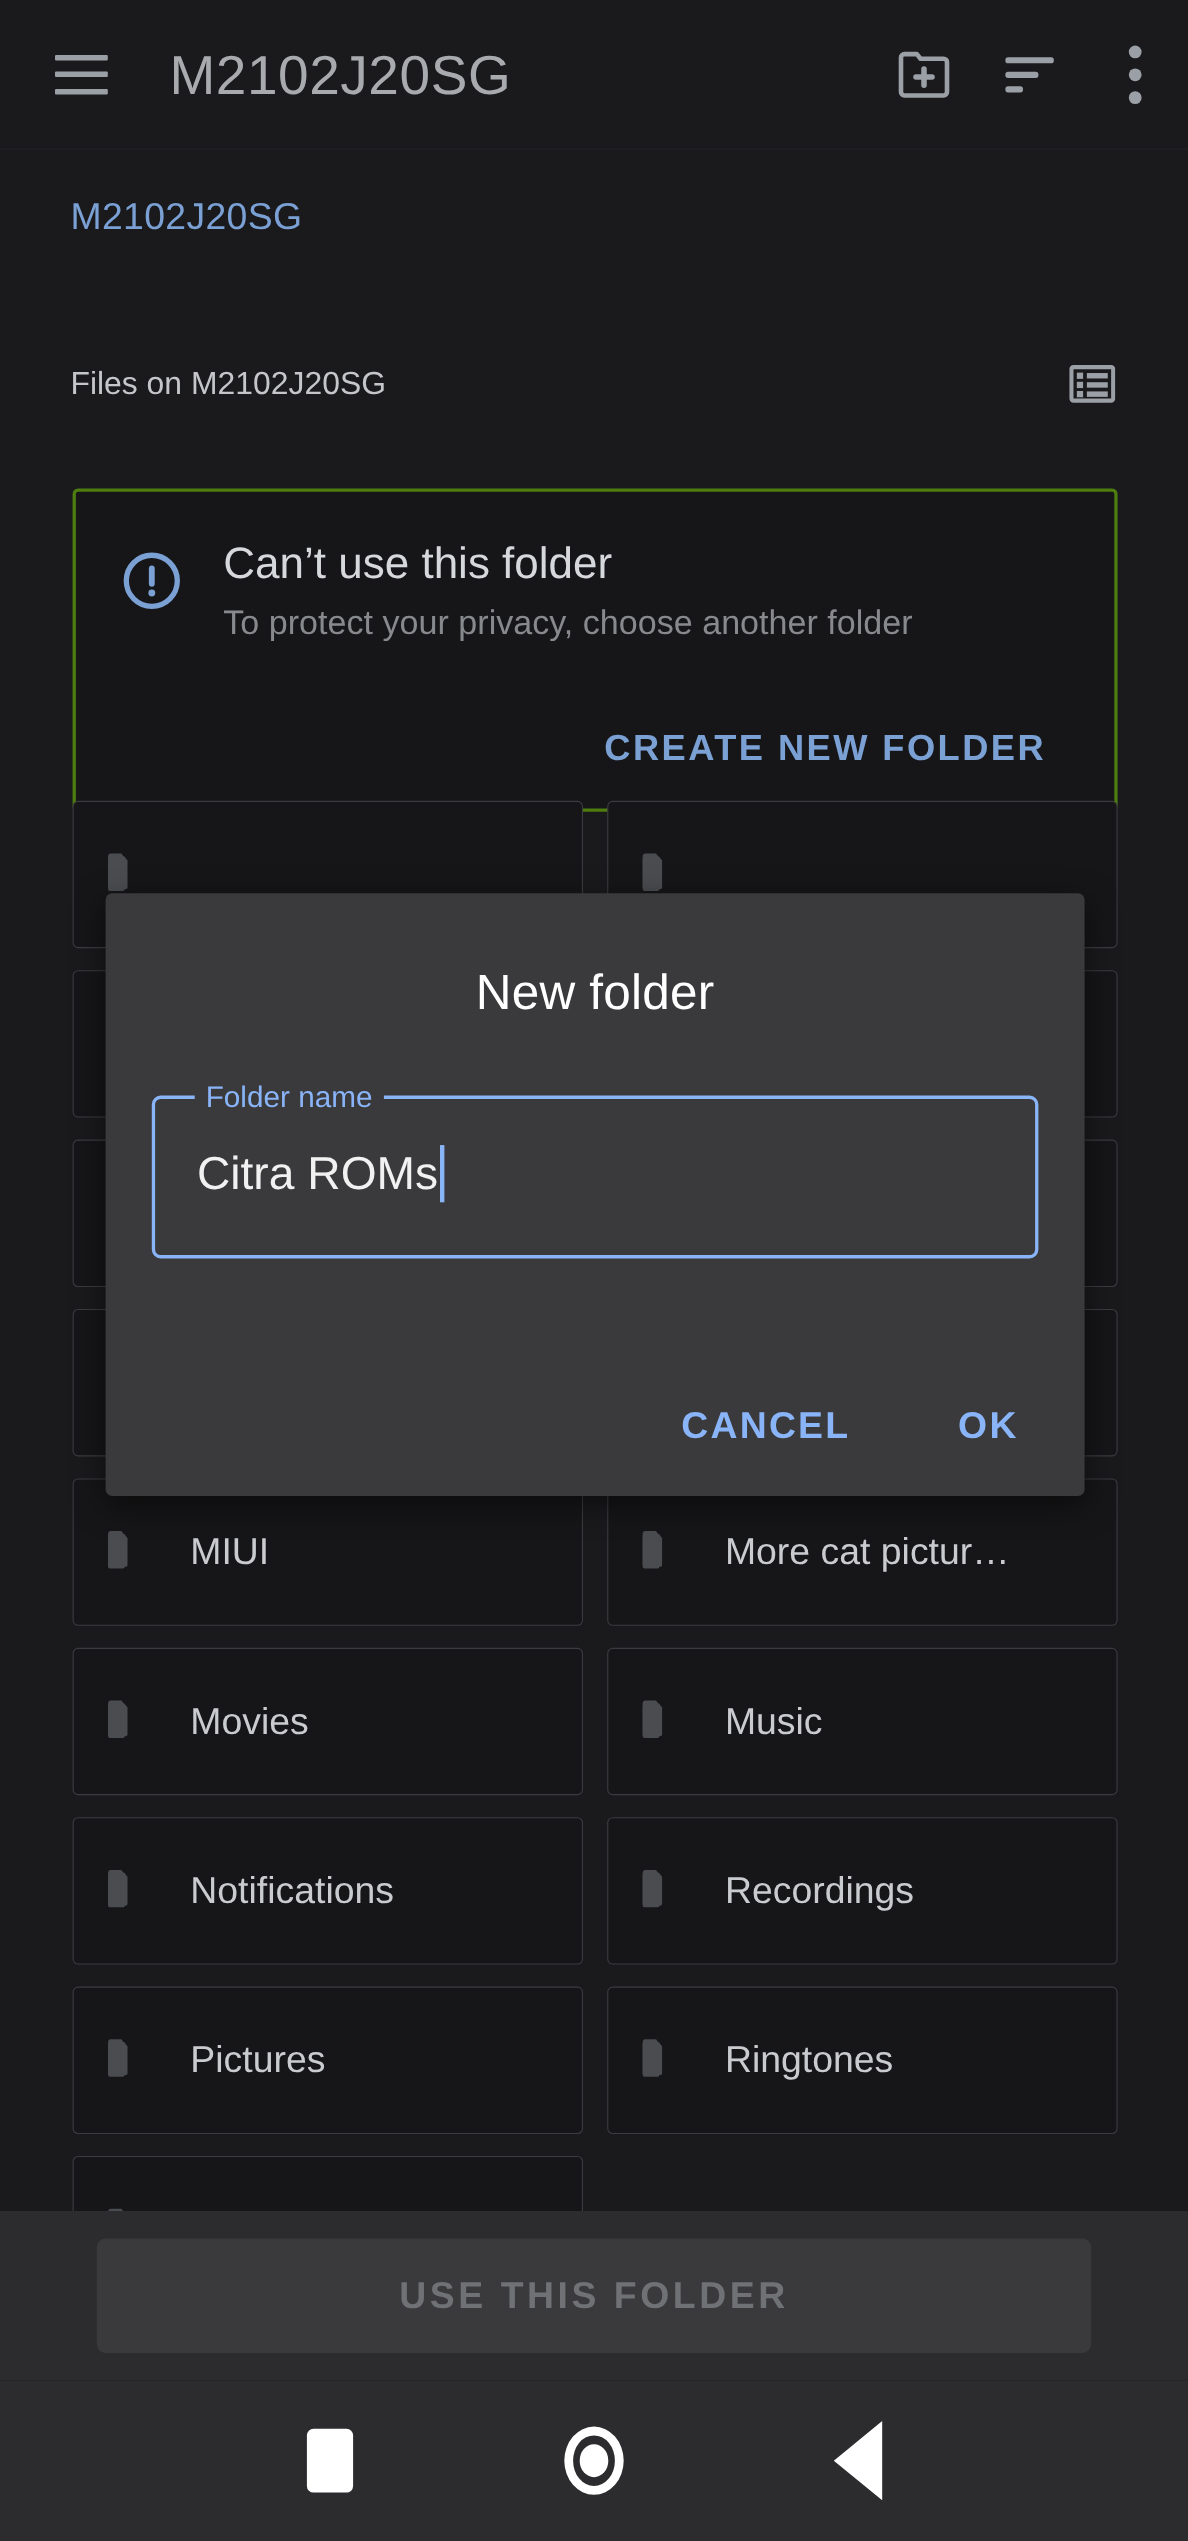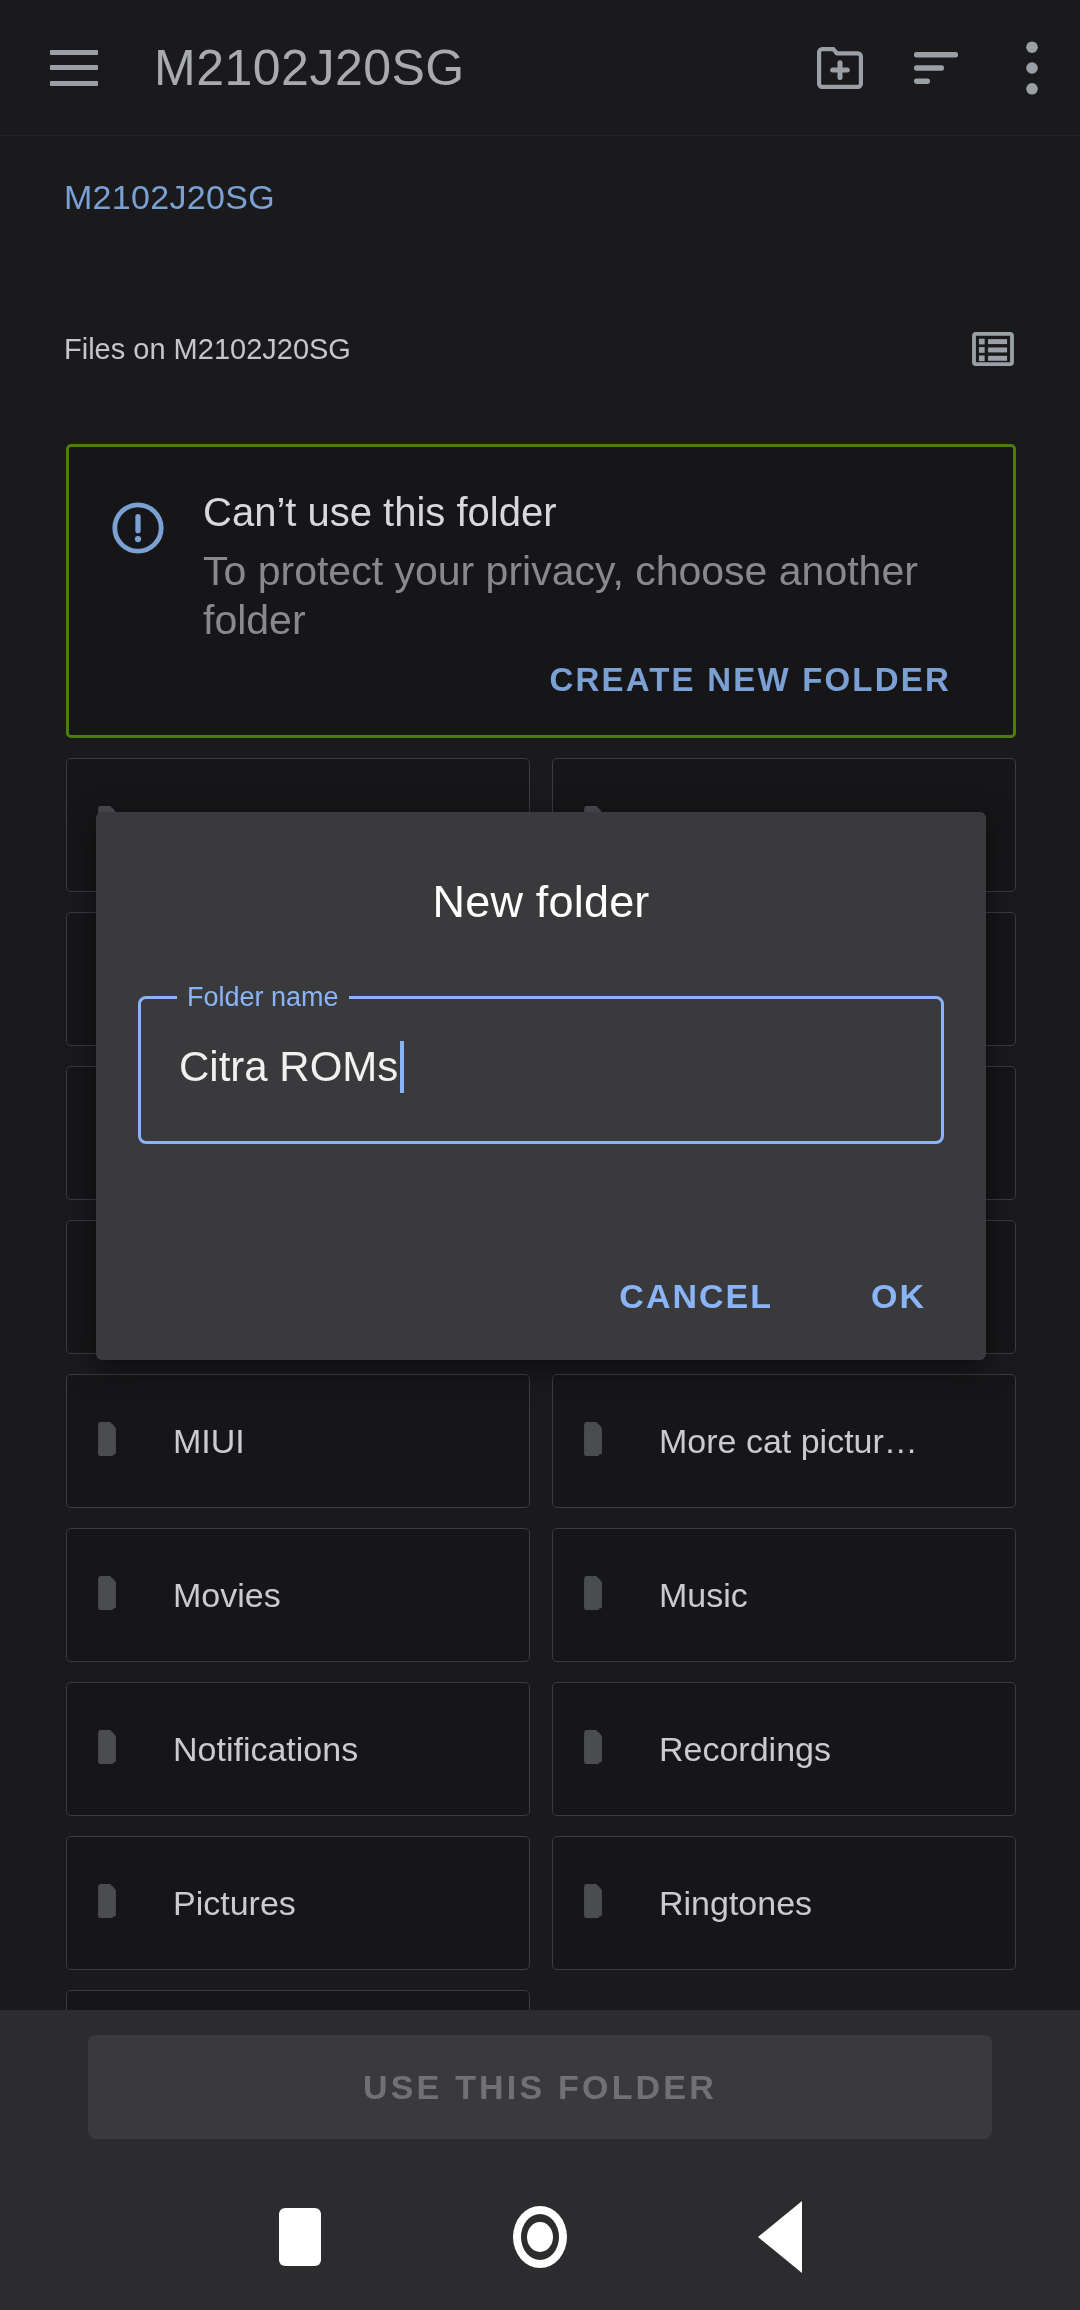--- a/index.html
+++ b/index.html
@@ -93,37 +93,37 @@
   .warn-row { display: flex; padding: 42px 0 0 40px; }
   .warn-icon { flex: 0 0 auto; margin-top: 10px; }
   .warn-text { margin-left: 36px; }
   .warn-title {
     font-size: 40px;
     color: #d6d8db;
     line-height: 1.15;
   }
   .warn-sub {
     margin-top: 12px;
-    font-size: 41px;
+    font-size: 31px;
     color: #87898c;
     line-height: 1.2;
   }
   .warn-action {
     position: absolute;
     right: 62px; bottom: 36px;
     font-size: 33px;
     letter-spacing: 2.2px;
     color: #7aa0d4;
     font-weight: bold;
   }
 
   
   .grid {
     position: absolute;
-    top: 758px; left: 66px;
+    top: 728px; left: 66px;
     width: 950px;
     display: flex;
     flex-wrap: wrap;
     gap: 20px 22px;
   }
   .folder-card {
     width: 464px;
     height: 134px;
     border: 1px solid #3a3c40;
     border-radius: 5px;

